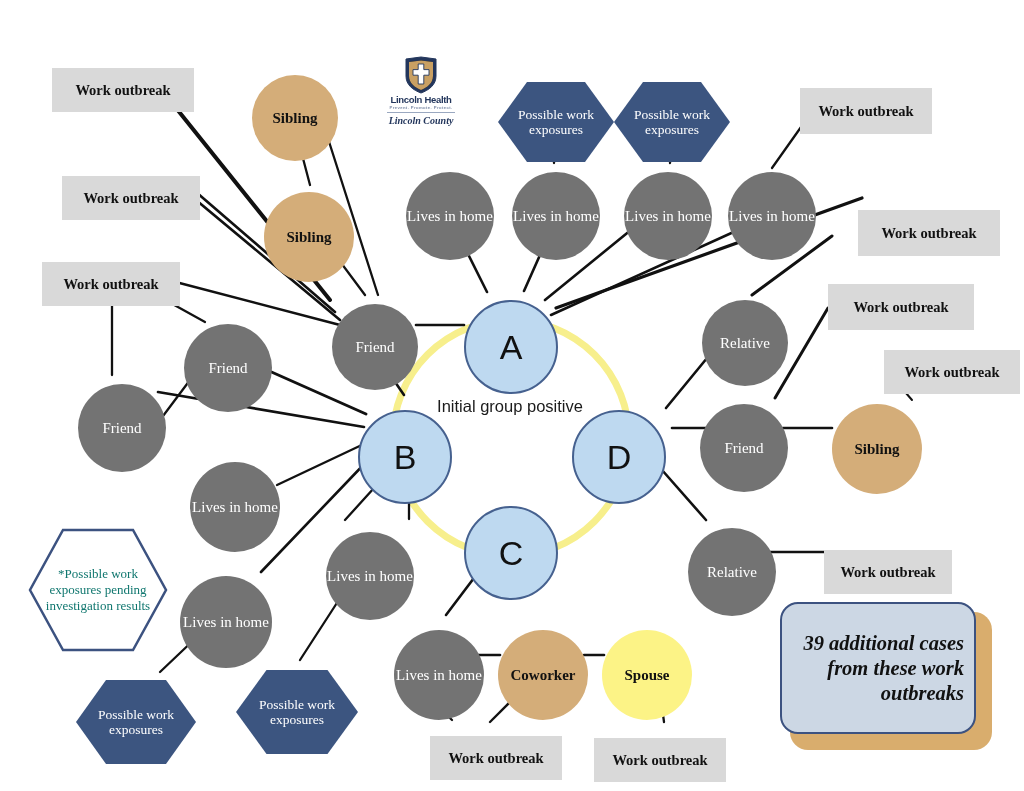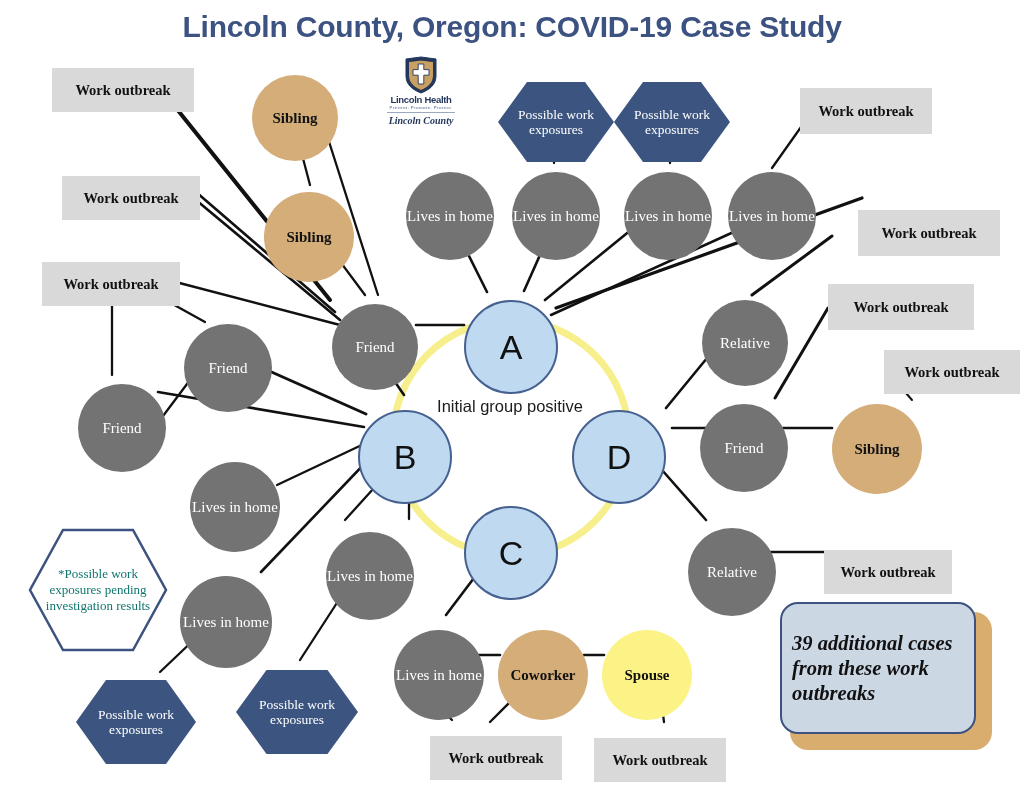--- a/index.html
+++ b/index.html
@@ -89,32 +89,31 @@
 
   
   #callout{position:absolute;left:780px;top:602px;width:212px;height:148px;}
   #callout .shadow{
     position:absolute;left:10px;top:10px;width:202px;height:138px;
     background:#d9ad6d;border-radius:18px;
   }
   #callout .front{
     position:absolute;left:0;top:0;width:196px;height:132px;
     background:#ccd7e4;border:2.5px solid #3c5280;border-radius:18px;
-    display:flex;align-items:center;justify-content:center;text-align:left;
+    display:flex;align-items:center;justify-content:center;text-align:right;
     font-family:"Liberation Serif", serif;
     font-style:italic;font-weight:bold;font-size:20.5px;color:#111111;
     line-height:1.22;padding:0 10px;box-sizing:border-box;
   }
 </style>
 </head>
 <body>
 
 <div id="stage">
 
-  <div id="title">Lincoln County, Oregon: COVID-19 Case Study</div>
 
   <div id="logo">
     <svg class="shield" width="34" height="38" viewBox="0 0 34 38">
       <path d="M2 3 L17 1 L32 3 L32 20 C32 29 25 34 17 37 C9 34 2 29 2 20 Z" fill="#23365c" stroke="#23365c" stroke-width="1"></path>
       <path d="M5 6 L17 4.4 L29 6 L29 20 C29 27.4 23 31.5 17 34 C11 31.5 5 27.4 5 20 Z" fill="#c8a濃" stroke="none"></path>
       <path d="M5 6 L17 4.4 L29 6 L29 20 C29 27.4 23 31.5 17 34 C11 31.5 5 27.4 5 20 Z" fill="#c9a063"></path>
       <path d="M14.2 8 H19.8 V13.6 H25 V19.2 H19.8 V28 H14.2 V19.2 H9 V13.6 H14.2 Z" fill="#ffffff" stroke="#23365c" stroke-width="0.9"></path>
     </svg>
     <div class="ph">Lincoln Health</div>
     <div class="tag">Prevent. Promote. Protect.</div>

